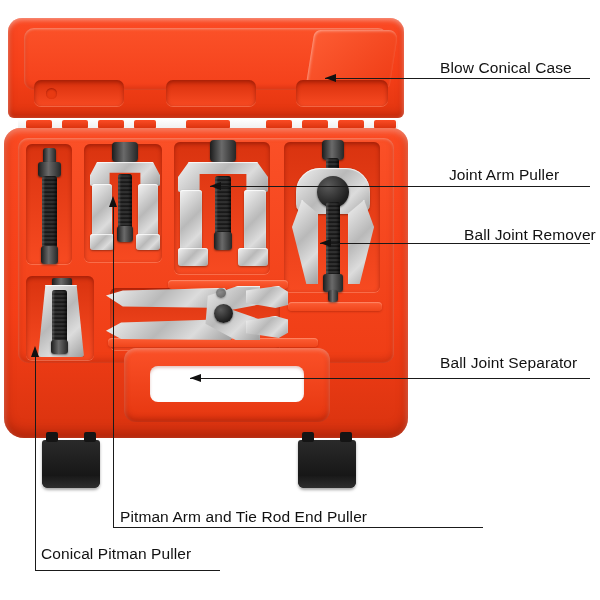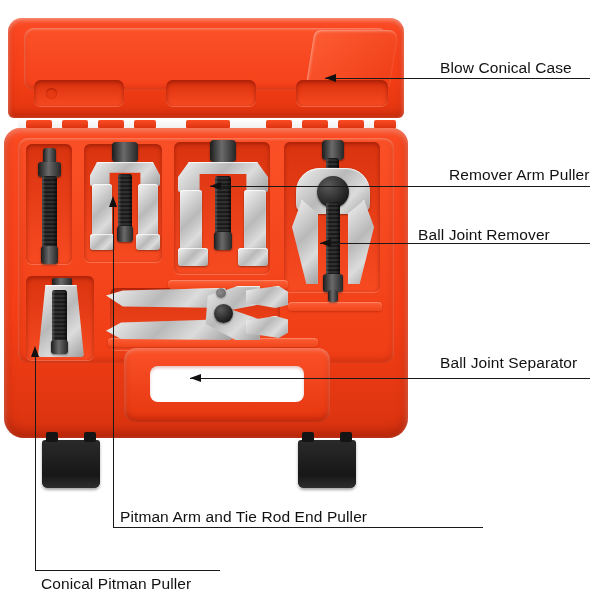--- a/index.html
+++ b/index.html
@@ -238,33 +238,33 @@
       <div class="latch-lip"></div>
     </div>
   </div>
 
   <div class="rule" style="left:325px;top:78px;width:265px"></div>
   <div class="arrow-l" style="left:325px;top:73.5px"></div>
   <div class="lbl" style="left:440px;top:59px">Blow Conical Case</div>
 
   <div class="rule" style="left:210px;top:186px;width:380px"></div>
   <div class="arrow-l" style="left:210px;top:181.5px"></div>
-  <div class="lbl" style="left:449px;top:166px">Remover Arm Puller</div>
+  <div class="lbl" style="left:449px;top:166px">Joint Arm Puller</div>
 
   <div class="rule" style="left:320px;top:243px;width:270px"></div>
   <div class="arrow-l" style="left:320px;top:238.5px"></div>
-  <div class="lbl" style="left:418px;top:226px">Ball Joint Remover</div>
+  <div class="lbl" style="left:464px;top:226px">Ball Joint Remover</div>
 
   <div class="rule" style="left:190px;top:378px;width:400px"></div>
   <div class="arrow-l" style="left:190px;top:373.5px"></div>
   <div class="lbl" style="left:440px;top:354px">Ball Joint Separator</div>
 
   <div class="vrule" style="left:113px;top:205px;height:322px"></div>
   <div class="arrow-u" style="left:108.5px;top:196px"></div>
   <div class="rule" style="left:113px;top:527px;width:370px"></div>
   <div class="lbl" style="left:120px;top:508px">Pitman Arm and Tie Rod End Puller</div>
 
   <div class="vrule" style="left:35px;top:355px;height:215px"></div>
   <div class="arrow-u" style="left:30.5px;top:346px"></div>
   <div class="rule" style="left:35px;top:570px;width:185px"></div>
-  <div class="lbl" style="left:41px;top:575px">Conical Pitman Puller</div>
+  <div class="lbl" style="left:41px;top:545px">Conical Pitman Puller</div>
 
 </div>
 
 </body></html>

